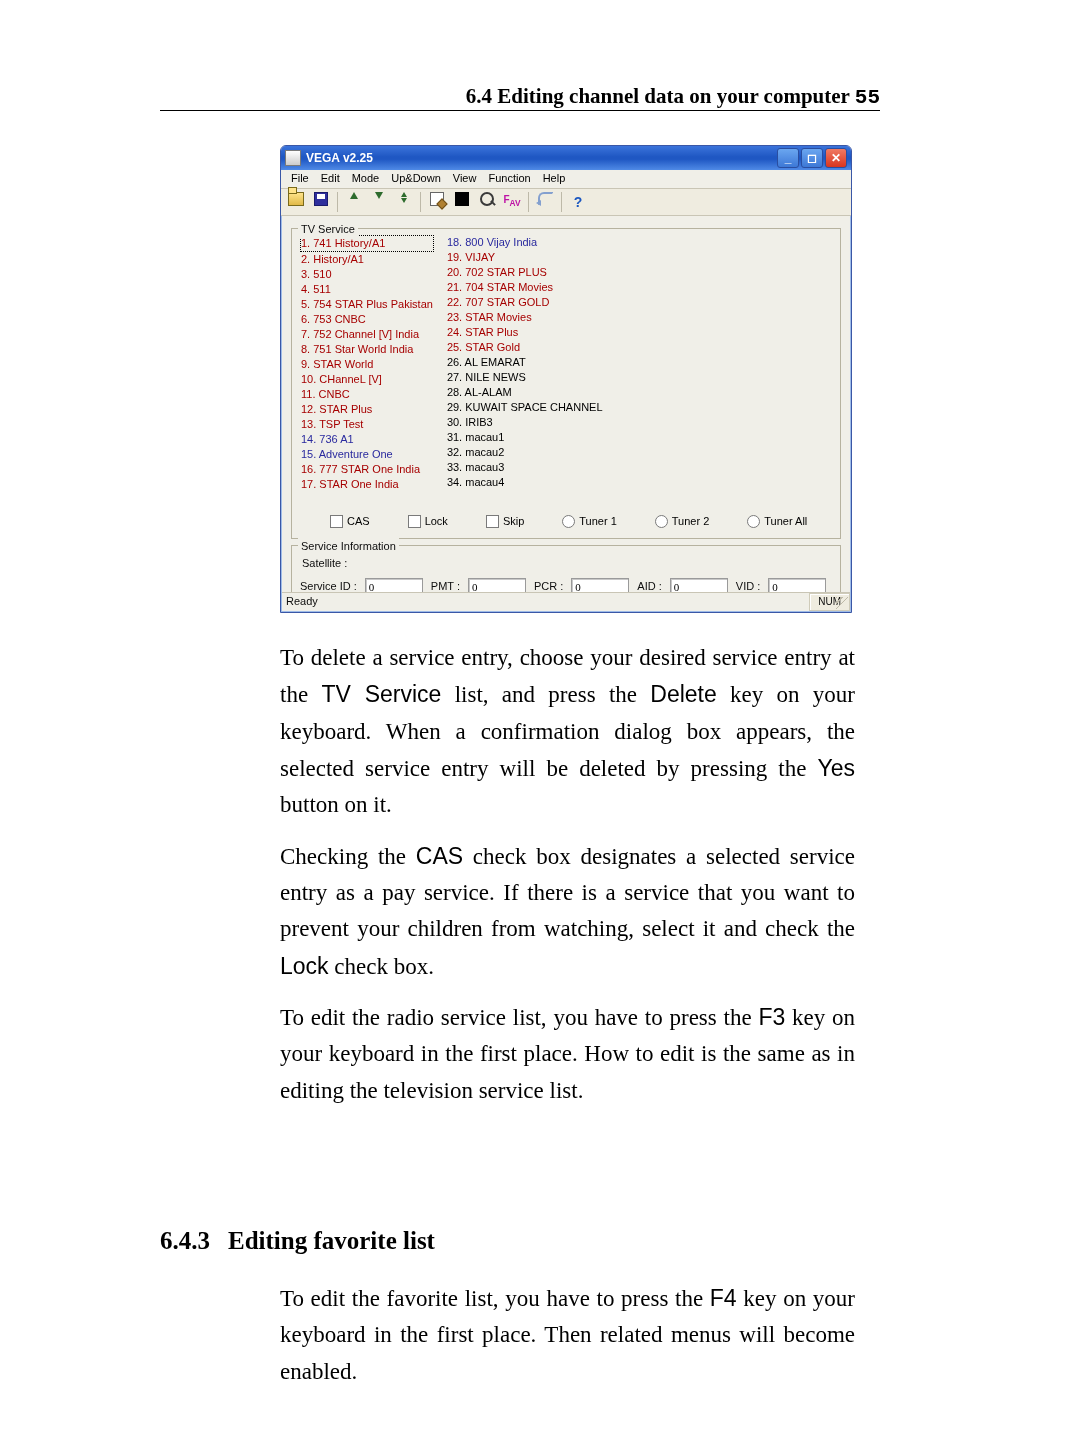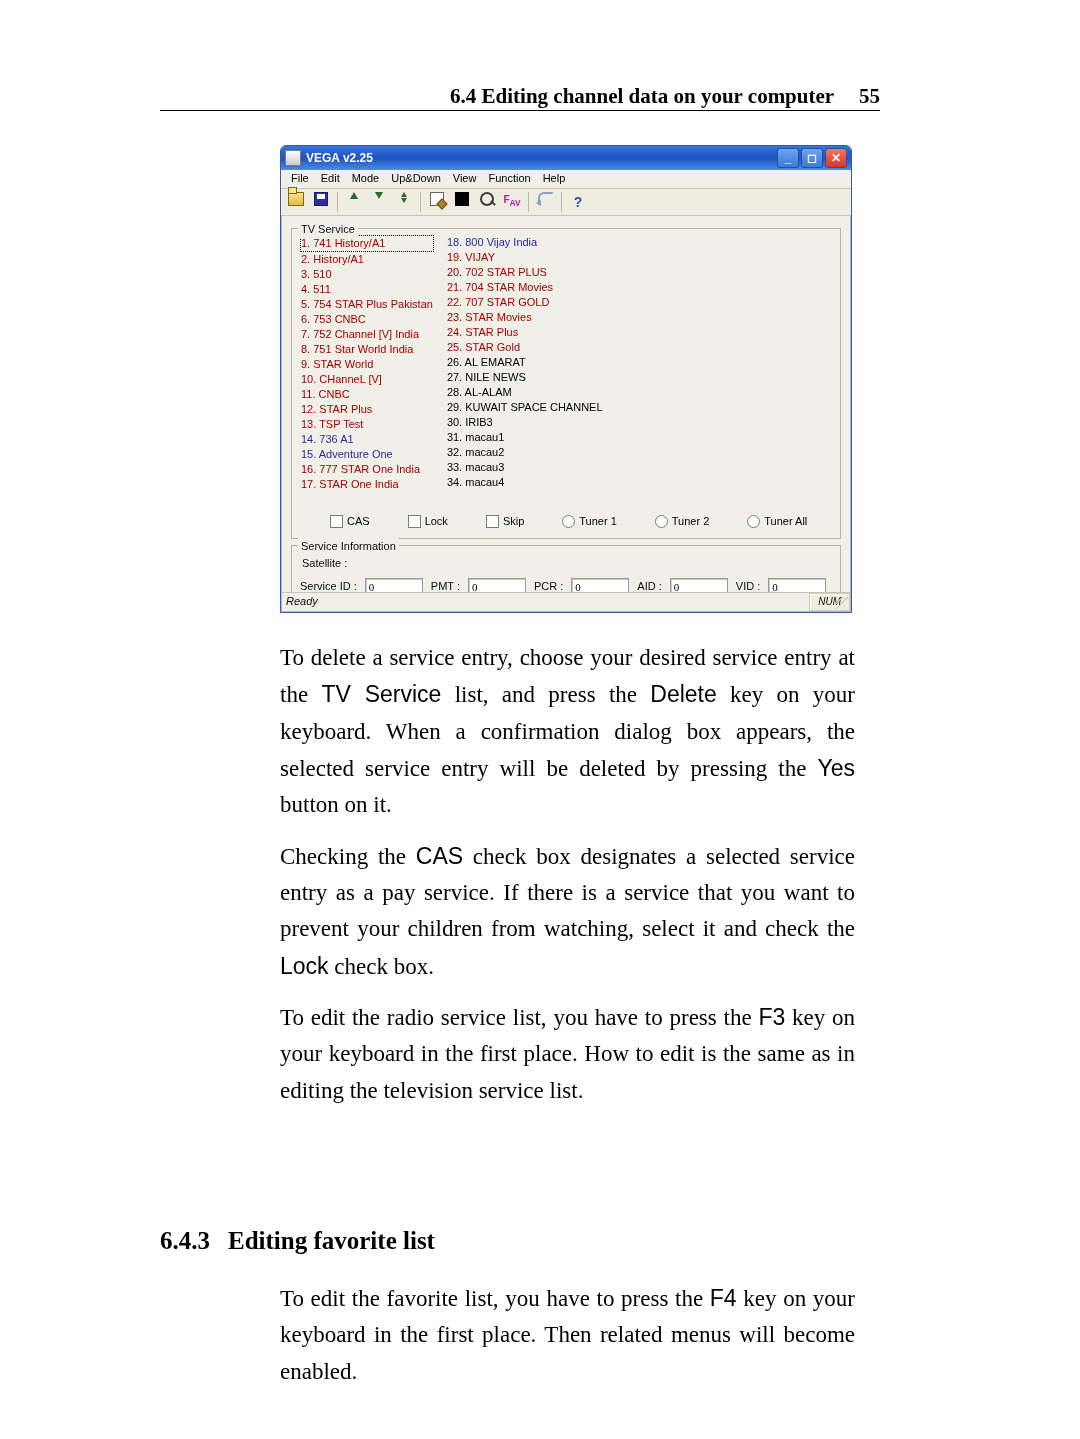--- a/index.html
+++ b/index.html
@@ -14,21 +14,21 @@
     --list-red:#a60000;
     --list-blue:#29299e;
     --toolbar-mag:#be12a6;
     --close-red:#d9351f;
     --max-blue:#3d78d6;
     --min-blue:#3d78d6;
   }
   html,body{margin:0;padding:0;background:var(--page-bg);font-family:"Palatino Linotype","Book Antiqua",Palatino,Georgia,serif;color:var(--ink);}
   .page{width:1080px;min-height:1439px;margin:0 auto;position:relative;font-size:23px;line-height:1.55;}
   .runhead{font-family:"Palatino Linotype",Palatino,Georgia,serif;font-weight:bold;font-size:21px;position:absolute;top:80px;right:200px;}
-  .runhead .pn{display:inline-block;margin-left:20px;}
+  .runhead .pn{display:inline-block;font-family:Liberation Mono, monospace;}
   .hr{position:absolute;left:160px;right:200px;top:110px;border-top:1px solid #000;height:0;}
   .figwrap{position:absolute;left:280px;top:145px;width:468px;height:466px;}
   
   .xp{width:570px;height:466px;background:var(--xp-face);border:1px solid #3a57a6;box-shadow:0 0 0 1px #9fbce8 inset;font-family:Tahoma,Verdana,sans-serif;font-size:11px;color:var(--xp-text);position:relative;border-radius:6px 6px 0 0;overflow:hidden;}
   .xp .titlebar{height:24px;background:linear-gradient(#3b74db,#1f57c3 45%,#1f57c3 55%,#4f8ae6);display:flex;align-items:center;padding:0 4px;color:#fff;font-weight:bold;font-size:12px;}
   .xp .titlebar .appicon{width:14px;height:14px;margin-right:5px;background:linear-gradient(#fff,#ccc);border:1px solid #7a7a7a;display:inline-block;}
   .xp .titlebar .wctrl{margin-left:auto;display:flex;gap:2px;}
   .xp .wbtn{width:20px;height:18px;border:1px solid #2a4ea0;border-radius:3px;display:flex;align-items:center;justify-content:center;color:#fff;font-weight:bold;font-size:12px;}
   .wbtn.min{background:linear-gradient(#6aa6f0,#3d78d6);}
   .wbtn.max{background:linear-gradient(#6aa6f0,#3d78d6);}
@@ -71,21 +71,21 @@
   .c-black{color:#000;}
   .ctrls{margin-top:8px;display:flex;align-items:center;gap:38px;font-size:11px;color:#000;padding-left:30px;}
   .chk{display:flex;align-items:center;gap:4px;}
   .chk .box{width:11px;height:11px;border:1px solid #7a7a7a;background:#fff;}
   .rbtn{display:flex;align-items:center;gap:4px;}
   .rbtn .dot{width:11px;height:11px;border:1px solid #7a7a7a;border-radius:50%;background:#fff;}
   .svcinfo{margin-top:6px;}
   .svcinfo .line1{font-size:11px;margin:3px 0 6px 2px;}
   .svcinfo .line2{display:flex;align-items:center;gap:8px;font-size:11px;}
   .svcinfo input{width:50px;height:15px;border:1px solid #9a9a9a;background:#fff;box-shadow:inset 1px 1px 0 #c8c8c8;font:11px Tahoma;padding:0 3px;}
-  .status{position:absolute;left:1px;right:1px;bottom:1px;height:18px;background:var(--xp-face);border-top:1px solid #c9c5b5;display:flex;align-items:center;font-size:11px;padding-left:4px;font-style:italic;}
+  .status{position:absolute;left:1px;right:1px;bottom:1px;height:18px;background:var(--xp-face);border-top:1px solid #c9c5b5;display:flex;align-items:center;font-size:11px;padding-left:4px;}
   .status .num{margin-left:auto;padding:0 8px;border:1px solid #cfcbb9;box-shadow:inset 1px 1px 0 #fff;background:#efece0;font-size:10px;}
   .grip{width:14px;height:14px;position:absolute;right:1px;bottom:1px;background:
     linear-gradient(135deg,transparent 8px,#bdb9a8 8px,#bdb9a8 9px,transparent 9px),
     linear-gradient(135deg,transparent 4px,#bdb9a8 4px,#bdb9a8 5px,transparent 5px),
     linear-gradient(135deg,transparent 0px,#bdb9a8 0px,#bdb9a8 1px,transparent 1px);}
   
   .body{position:absolute;left:280px;top:640px;width:575px;text-align:justify;font-size:23px;line-height:1.58;}
   .ui{font-family:Helvetica,Arial,sans-serif;}
   .sect-head{position:absolute;left:160px;top:1222px;font-weight:bold;font-size:25px;}
   .sect-lbl{display:inline-block;margin-right:18px;}

